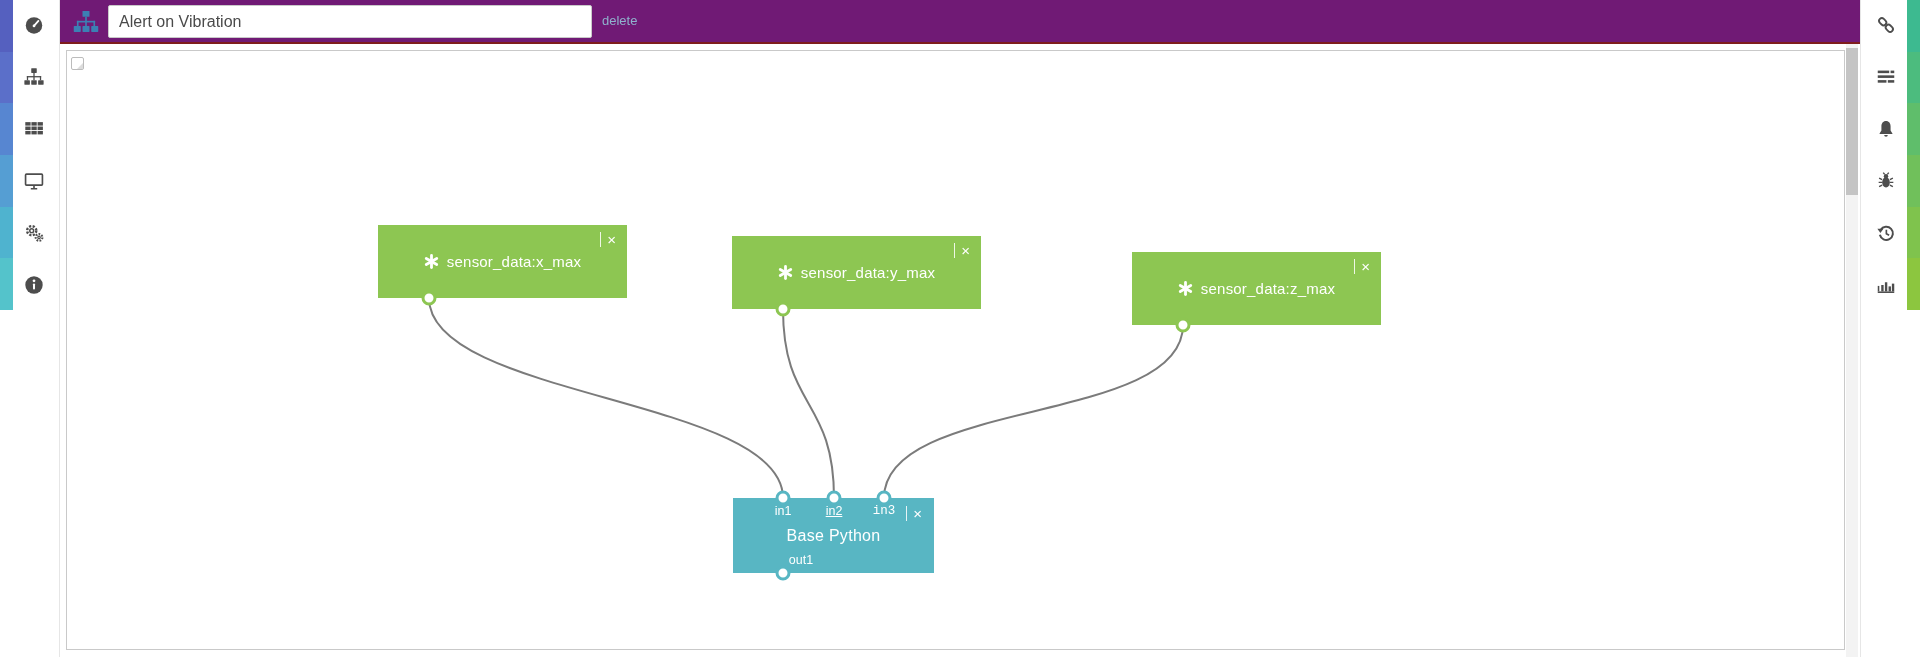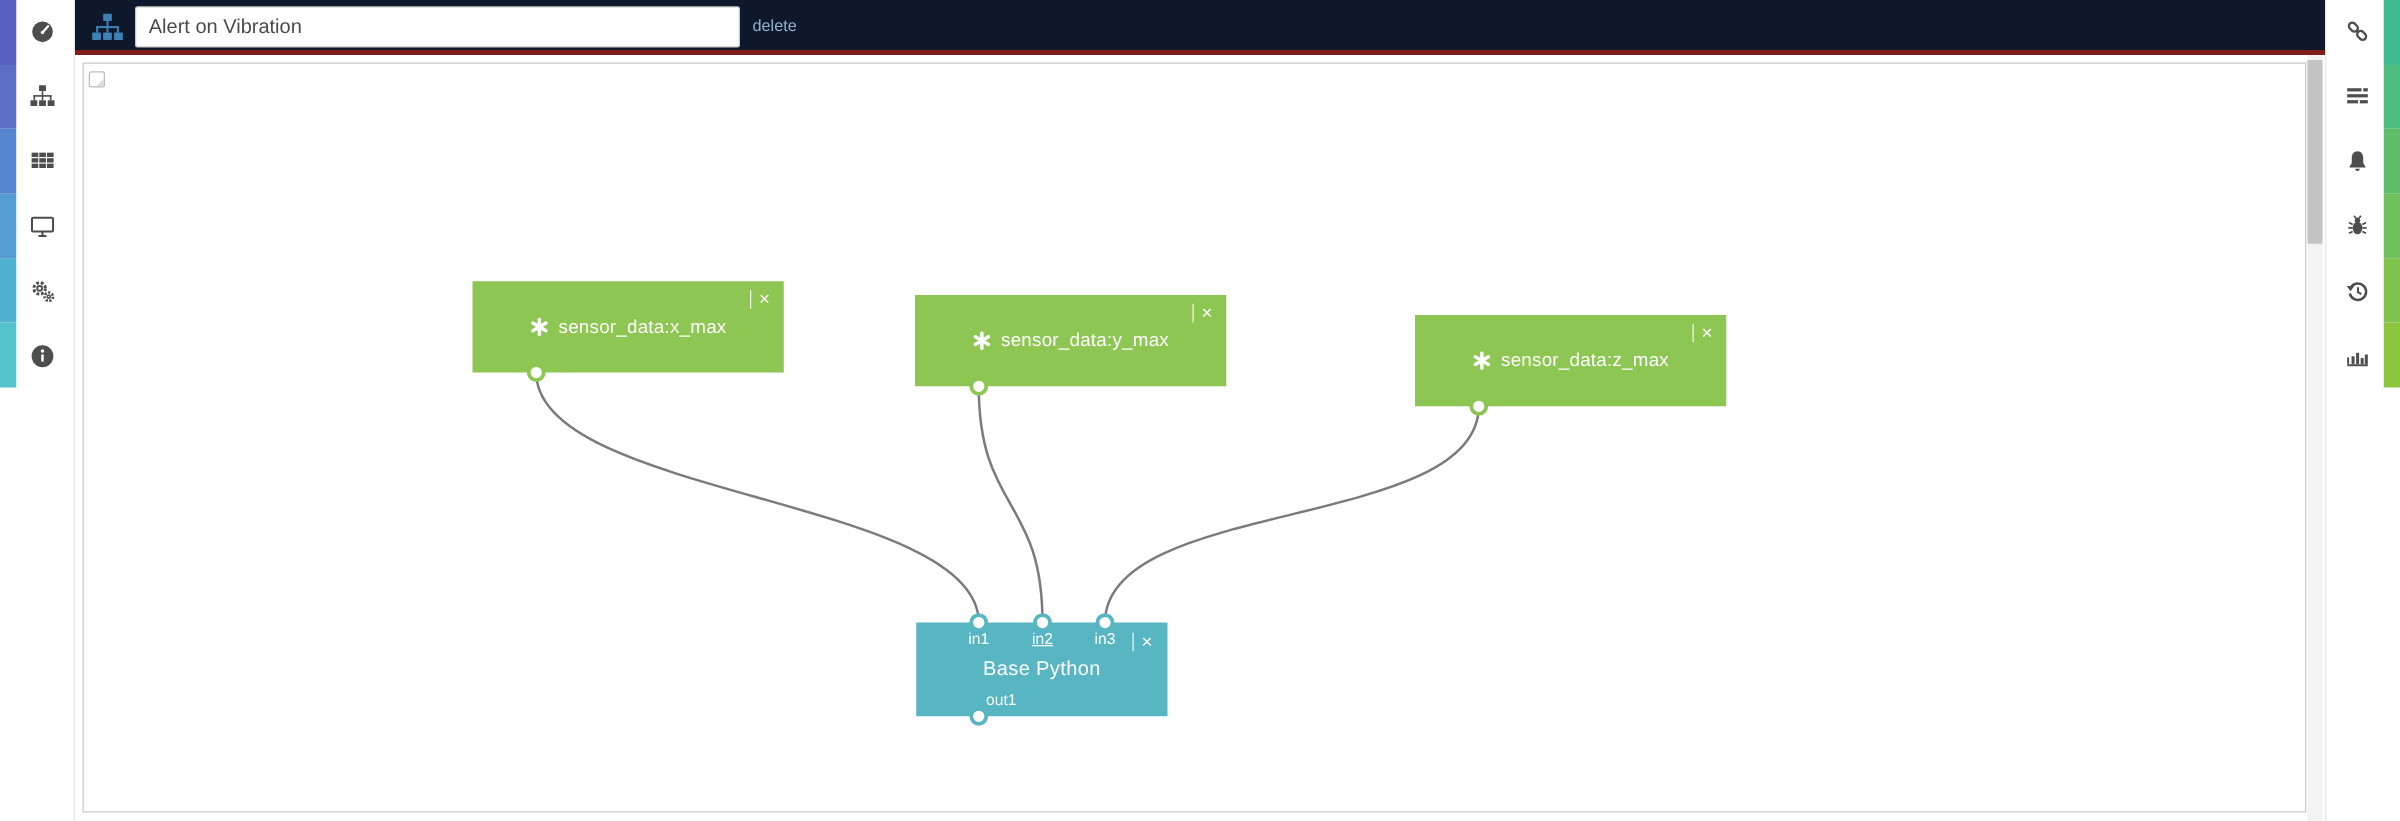--- a/index.html
+++ b/index.html
@@ -15,22 +15,22 @@
   .rail.left  .rail-strip { left:0; }
   .rail.right .rail-strip { right:0; }
   .rail-strip .block { width:100%; height:51.7px; }
   .rail-btn { position:absolute; width:34px; height:34px; display:flex; align-items:center;
               justify-content:center; color:#4d4d4d; cursor:pointer; }
   .rail.left  .rail-btn { left:17px; }
   .rail.right .rail-btn { left:8px; }
   .rail-btn svg { width:22px; height:22px; }
 
   
-  .topbar { position:absolute; left:60px; top:0; width:1800px; height:44px; background:#0f172a;
-            border-bottom:4px solid #7f1d1d; z-index:4; }
+  .topbar { position:absolute; left:60px; top:0; width:1800px; height:44px; background:#701a75;
+            border-bottom:2px solid #7f1d1d; z-index:4; }
   .wf-icon { position:absolute; left:12px; top:8px; width:28px; height:28px; color:#3c80b4; }
   .wf-icon svg { width:28px; height:28px; }
   .wf-input { position:absolute; left:48px; top:5px; width:484px; height:33px;
               border:1px solid #c9c9c9; border-radius:2px; padding:0 10px;
               font-family:"Liberation Sans", sans-serif; font-size:16px; color:#4a4a4a; background:#fff; }
   .delete-link { position:absolute; left:542px; top:13px; font-size:13px; color:#8fb2cd;
                  cursor:pointer; text-decoration:none; }
 
   
   .workspace { position:absolute; left:60px; top:44px; width:1800px; height:613px; background:#fff; }
@@ -206,21 +206,21 @@
             <span>sensor_data:z_max</span>
           </div>
           <span class="close" style="top: 7px; right: 11px;">
             <span class="bar"></span>
             <span class="x">×</span>
           </span>
         </div>
         <div class="node" style="left: 666px; top: 447px; width: 201px; height: 75px; background: rgb(88, 182, 195);">
           <span class="port-label" style="left: 50px; top: 6px; text-align: center;">in1</span>
           <span class="port-label" style="left: 101px; top: 6px; text-decoration: underline;">in2</span>
-          <span class="port-label" style="left: 151px; top: 6px;">in3</span>
+          <span class="port-label" style="left: 151px; top: 6px; font-family: Liberation Mono, monospace;">in3</span>
           <div class="proc-title">Base Python</div>
           <span class="port-label" style="left: 68px; bottom: 6px;">out1</span>
           <span class="close" style="top: 8px; right: 12px;">
             <span class="bar"></span>
             <span class="x">×</span>
           </span>
         </div>
         <div class="port-dot" style="left: 362px; top: 247px; border: 3px solid rgb(141, 198, 82);"></div>
         <div class="port-dot" style="left: 716px; top: 258px; border: 3px solid rgb(141, 198, 82);"></div>
         <div class="port-dot" style="left: 1116px; top: 274px; border: 3px solid rgb(141, 198, 82);"></div>

